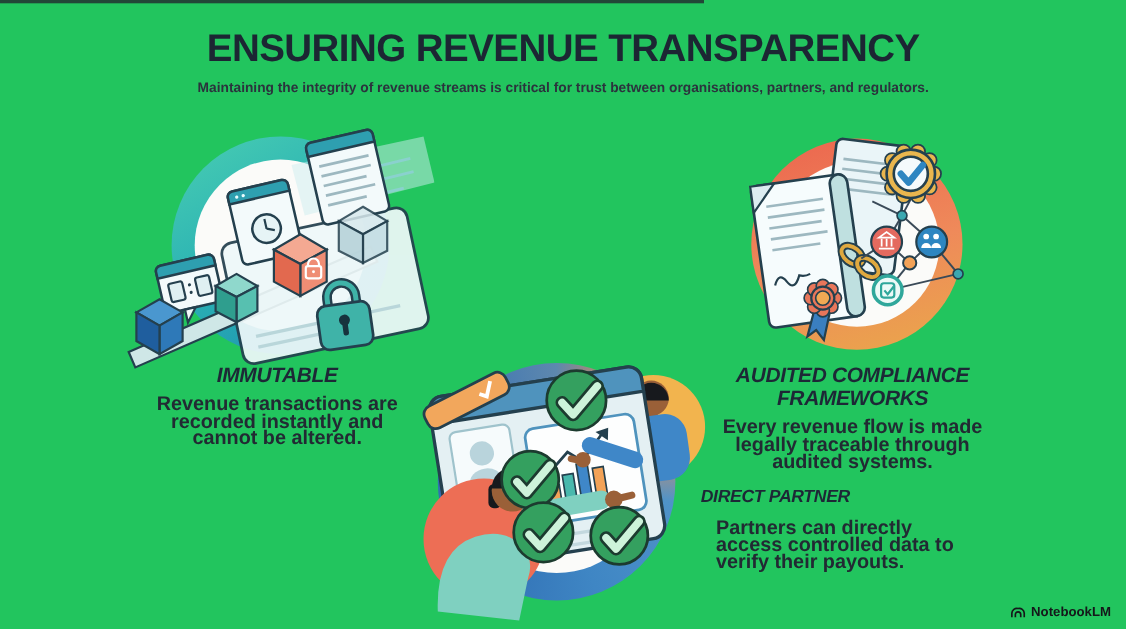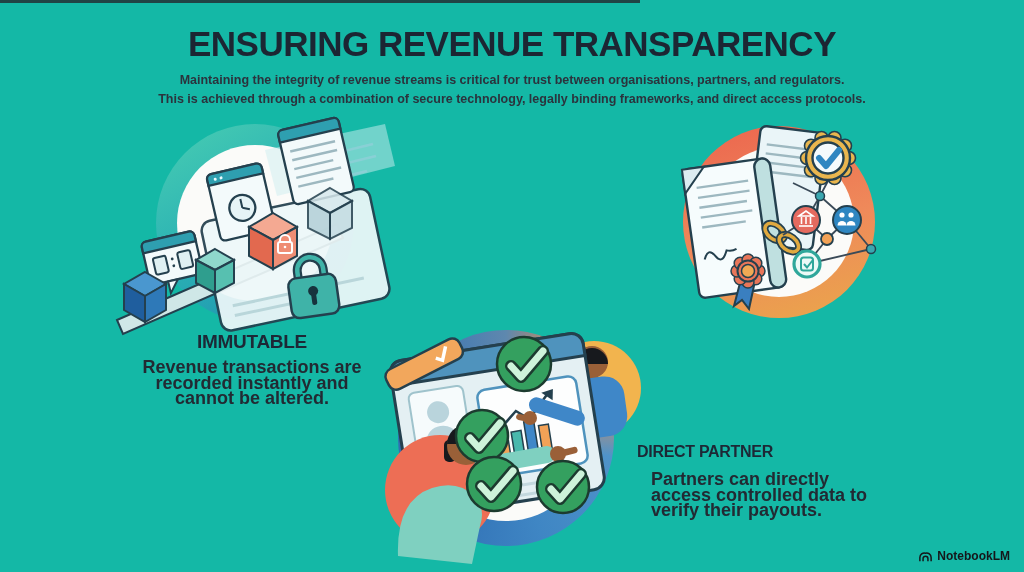--- a/index.html
+++ b/index.html
@@ -1,17 +1,17 @@
 <!DOCTYPE html>
 <html><head>
 <meta charset="utf-8">
 <style>
   html,body{margin:0;padding:0;}
   body{font-family:"Liberation Sans", sans-serif;}
-  .canvas{position:relative;width:1024px;height:572px;background:#14b8a6;overflow:hidden;}
+  .canvas{position:relative;width:1024px;height:572px;background:#22c55e;overflow:hidden;}
   .top-line{position:absolute;top:0;left:0;width:640px;height:3px;background:#23272d;opacity:.8;}
 
   
   .hdr{position:absolute;top:24px;left:0;width:1024px;text-align:center;}
   .hdr h1{margin:0;font-size:35px;font-weight:bold;letter-spacing:-.5px;color:#1c2633;}
   .hdr .sub{margin:3px 0 0 0;font-size:12.5px;line-height:15.5px;font-weight:600;color:#2b333d;}
   .hdr .sub:first-of-type{margin-top:9px;}
 
   
   .ring{position:absolute;border-radius:50%;}
@@ -26,21 +26,21 @@
     background:conic-gradient(from 0deg,#5e88ae 0deg,#b98a68 25deg,#e2945c 45deg,#d98f60 70deg,#4f93c9 100deg,#3f86c4 160deg,#2e6cb2 230deg,#336fb4 300deg,#5e88ae 360deg);}
   .ring-bottom::after{inset:25px;}
 
   .illus{position:absolute;}
   .illus-left{left:115px;top:98px;width:280px;height:250px;}
   .illus-right{left:655px;top:103px;width:250px;height:240px;}
   .illus-bottom{left:370px;top:308px;width:272px;height:260px;}
 
   
   .text-block h2{margin:0;font-size:19px;line-height:21px;font-weight:bold;letter-spacing:-.3px;color:#1d2836;}
-  .text-block h2 .tl{display:block;}
+  .text-block h2 .tl{display:block;font-style:italic;}
   .text-block .desc{margin:8px auto 0 auto;font-size:18px;line-height:15.5px;font-weight:600;color:#222a33;}
   .tb-left{position:absolute;left:92px;top:331px;width:320px;text-align:center;}
   .tb-left .desc{max-width:236px;}
   .tb-right{position:absolute;left:615px;top:331px;width:320px;text-align:center;}
   .tb-right .desc{max-width:248px;}
   .tb-bottom{position:absolute;left:637px;top:440px;width:235px;text-align:left;}
   .tb-bottom h2{font-size:16px;line-height:23px;}
   .tb-bottom .desc{margin:9px 0 0 14px;max-width:228px;}
 
   .watermark{position:absolute;right:14px;bottom:9px;display:flex;align-items:flex-start;gap:4px;
@@ -48,21 +48,20 @@
 </style>
 </head>
 <body>
 
 <div class="canvas">
   <div class="top-line"></div>
 
   <div class="hdr">
     <h1>ENSURING REVENUE TRANSPARENCY</h1>
     <p class="sub">Maintaining the integrity of revenue streams is critical for trust between organisations, partners, and regulators.</p>
-    <p class="sub">This is achieved through a combination of secure technology, legally binding frameworks, and direct access protocols.</p>
   </div>
 
   <div class="ring ring-left"></div>
   <div class="ring ring-right"></div>
   <div class="ring ring-bottom"></div>
 
   <svg class="illus illus-left" viewBox="0 0 280 250">
     <g>
       <polygon points="150,52 270,26 280,68 162,98" fill="#cdeef0" opacity="0.5"></polygon>
       <line x1="176" y1="66" x2="258" y2="46" stroke="#8fd0d8" stroke-width="2.5" opacity="0.8"></line>
@@ -301,20 +300,27 @@
     </g>
   </svg>
 
   <section class="text-block tb-left">
     <h2>
       <span class="tl">IMMUTABLE</span>
     </h2>
     <p class="desc">Revenue transactions are recorded instantly and cannot be altered.</p>
   </section>
 
+  <section class="text-block tb-right">
+    <h2>
+      <span class="tl">AUDITED COMPLIANCE</span>
+      <span class="tl">FRAMEWORKS</span>
+    </h2>
+    <p class="desc">Every revenue flow is made legally traceable through audited systems.</p>
+  </section>
 
   <section class="text-block tb-bottom">
     <h2>
       <span class="tl">DIRECT PARTNER</span>
     </h2>
     <p class="desc">Partners can directly access controlled data to verify their payouts.</p>
   </section>
 
   <div class="watermark">
     <svg width="15" height="14" viewBox="0 0 16 14">

